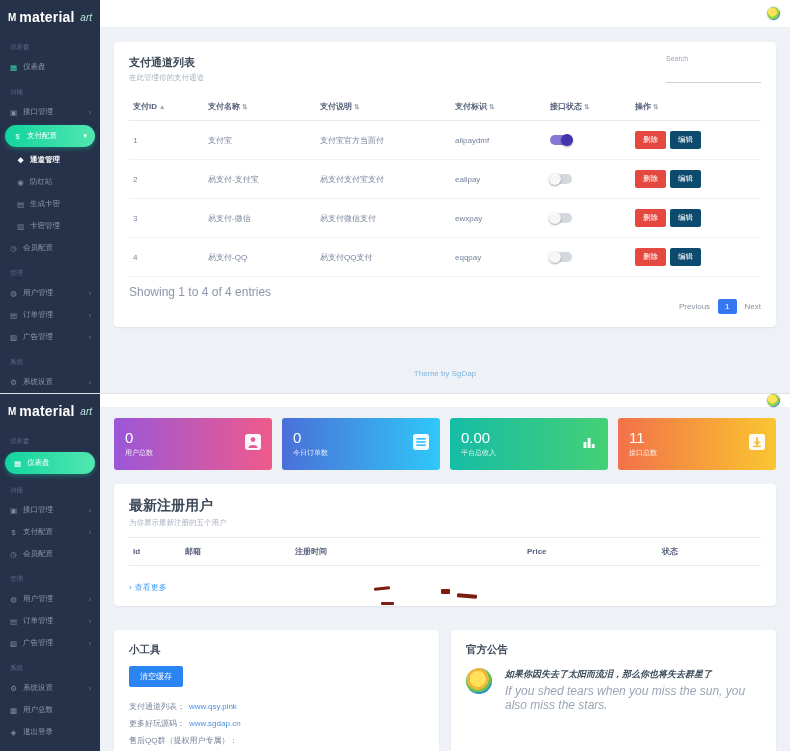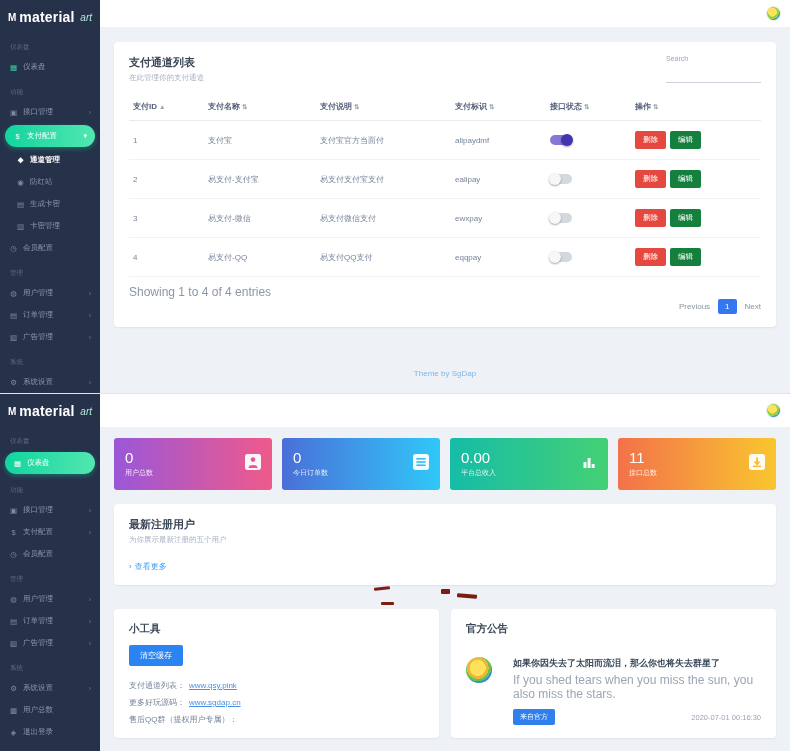--- a/index.html
+++ b/index.html
@@ -53,21 +53,21 @@
   table.data th .sort { font-size:6.5px; color:#9aa5b5; margin-left:2px; }
   table.data td { font-size:8px; color:#76839a; padding:10px 4px; border-bottom:1px solid #eef1f5; }
 
   .toggle { width:22px; height:10px; border-radius:6px; background:#d4d9e0; position:relative; cursor:pointer; }
   .toggle .knob { width:12px; height:12px; border-radius:50%; background:#f7f7f7; position:absolute; top:-1px; left:-1px; box-shadow:0 1px 2px rgba(0,0,0,.35); }
   .toggle.on { background:#8578d6; }
   .toggle.on .knob { left:11px; background:#4534b0; }
 
   .btn { display:inline-block; color:#fff; font-size:7.5px; padding:4px 8px; border-radius:2px; cursor:pointer; margin-right:4px; }
   .btn.del { background:#e5483f; }
-  .btn.edit { background:#15803d; }
+  .btn.edit { background:#0c4a6e; }
 
   .table-foot { display:flex; justify-content:space-between; align-items:flex-start; margin-top:8px; }
   .showing { font-size:12px; color:#8b96a8; }
   .pagination { display:flex; align-items:center; gap:8px; margin-top:14px; font-size:8px; color:#8a93a3; }
   .pagination .pg { cursor:pointer;text-align:right; }
   .pagination .num { background:#3577f1; color:#fff; padding:3px 7px; border-radius:2px; cursor:pointer; }
 
   .theme-footer { text-align:center; margin-top:42px; font-size:8px; color:#7fb7e0; }
 
   
@@ -85,23 +85,23 @@
   table.latest-t { width:100%; border-collapse:collapse; margin-top:9px; }
   table.latest-t th { text-align:left; font-size:8px; color:#55607a; font-weight:bold; padding:8px 4px; border-top:1px solid #e7ebf1; border-bottom:1px solid #e7ebf1; }
   .more-link { margin-top:16px; font-size:8px; color:#3b9cf5; cursor:pointer; display:flex; align-items:center; gap:3px; }
   .more-link .arr { font-size:8px; }
 
   .bottom-row { display:flex; gap:12px; margin-top:24px; }
   .bottom-row .card { flex:1; }
   .btn-clear { display:inline-block; background:#2a84f2; color:#fff; font-size:8px; padding:5px 11px; border-radius:2px; margin:9px 0 8px; cursor:pointer; }
   .tool-row { font-size:8px; color:#76839a; margin-top:6px; display:flex; align-items:center; gap:4px; }
   .badge-teal { background:#1fc3b0; color:#fff; font-size:7.5px; padding:2px 6px; border-radius:3px; }
-  .tool-link { color:#4a90e2; cursor:pointer;text-decoration:underline; }
-
-  .notice-body { display:flex; gap:21px; margin-top:21px; }
+  .tool-link { color:#4a90e2; cursor:pointer; }
+
+  .notice-body { display:flex; gap:13px; margin-top:11px;font-style:italic; }
   .notice-avatar { width:26px; height:26px; border-radius:50%; flex-shrink:0;
     background:radial-gradient(circle at 45% 42%, #ffe15a 0 38%, #f0b63a 39% 52%, #67c24e 53% 64%, #2f8fc9 65% 100%); }
   .notice-main { flex:1; }
   .notice-head { font-size:9px; font-weight:bold; color:#3b4a5a; }
   .notice-sub { font-size:12px; color:#9aa5b5; margin-top:3px; }
   .notice-foot { display:flex; justify-content:space-between; align-items:center; margin-top:8px; }
   .badge-blue { background:#2f80ed; color:#fff; font-size:7px; padding:3px 7px; border-radius:2px; cursor:pointer; }
   .notice-date { font-size:7.5px; color:#9aa5b5; }
 
   .mark { position:absolute; background:#7c1d12; border-radius:1px; }
@@ -404,22 +404,40 @@
                     <path d="M4.6 7.4h7l-3.5 4.4z" fill="#000"></path>
                     <rect x="4" y="11.6" width="8" height="1.5" fill="#000"></rect>
                   </mask>
                 </defs>
                 <rect width="16" height="16" rx="2" fill="#fff" mask="url(#mk4)"></rect>
               </svg></span>
         </div>
       </div>
 
       <div class="card latest">
-        <div class="card-title" style="font-size:11px">最新注册用户</div>
+        <div class="card-title" style="font-size:14px">最新注册用户</div>
         <div class="card-sub">为你展示最新注册的五个用户</div>
+        <table class="latest-t">
+          <colgroup>
+              <col style="width:52px">
+              <col style="width:110px">
+              <col style="width:232px">
+              <col style="width:135px">
+              <col>
+            </colgroup>
+          <thead>
+            <tr>
+              <th>Id</th>
+              <th>邮箱</th>
+              <th>注册时间</th>
+              <th>Price</th>
+              <th>状态</th>
+            </tr>
+          </thead>
+        </table>
         <div class="more-link">
           <span class="arr">›</span>
           <span>查看更多</span>
         </div>
       </div>
 
       <div class="bottom-row">
         <div class="card">
           <div class="card-title" style="font-size:10.5px">小工具</div>
           <span class="btn-clear">清空缓存</span>
@@ -436,24 +454,20 @@
             </div>
         </div>
 
         <div class="card">
           <div class="card-title" style="font-size:10.5px">官方公告</div>
           <div class="notice-body">
             <div class="notice-avatar"></div>
             <div class="notice-main">
               <div class="notice-head">如果你因失去了太阳而流泪，那么你也将失去群星了</div>
               <div class="notice-sub">If you shed tears when you miss the sun, you also miss the stars.</div>
-              <div class="notice-foot">
-                <span class="badge-blue">来自官方</span>
-                <span class="notice-date">2020-07-01 00:16:30</span>
-              </div>
             </div>
           </div>
         </div>
       </div>
 
     </div>
   </div>
 </div>
 
 <div class="mark" style="left:374px;top:587px;width:16px;height:3px;transform:rotate(-6deg);"></div>

